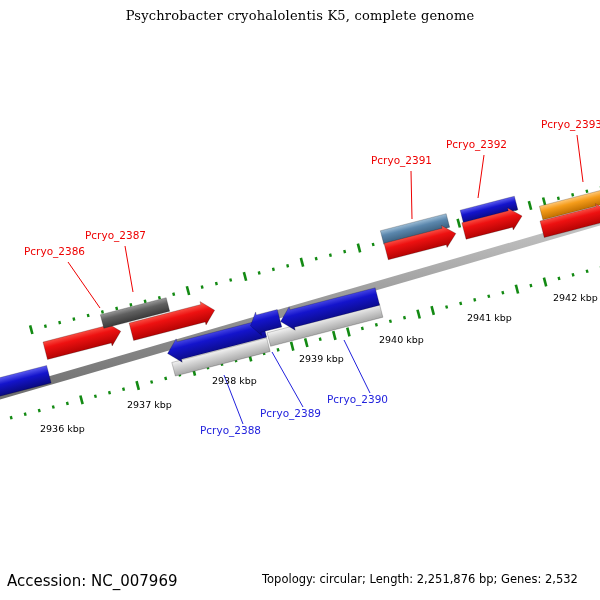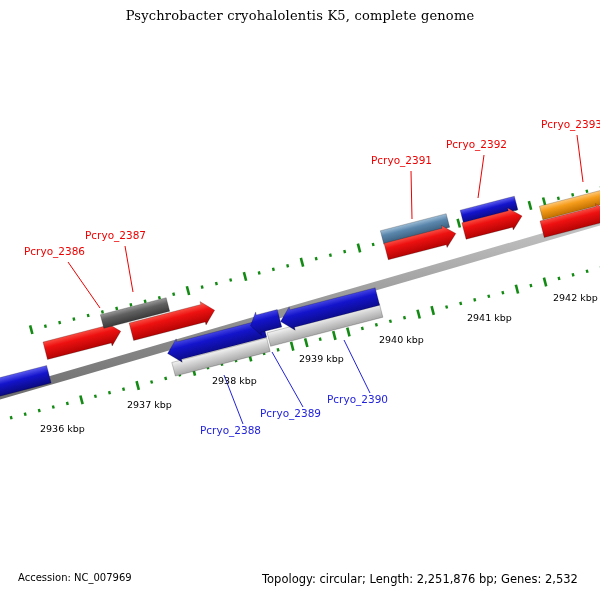--- a/index.html
+++ b/index.html
@@ -13,22 +13,22 @@
   #stage{position:absolute;left:0;top:0;width:600px;height:600px;}
   .title{
     position:absolute;left:0;top:8px;width:600px;
     text-align:center;
     font-family:"DejaVu Serif", serif;
     font-size:13px;
     color:#000;
     letter-spacing:.2px;
   }
   .footer-left{
-    position:absolute;left:18px;top:572px;
-    font-size:10px;color:#000;
+    position:absolute;left:7px;top:572px;
+    font-size:15px;color:#000;
   }
   .footer-right{
     position:absolute;left:262px;top:572px;
     font-size:11.5px;color:#000;
   }
   svg#map{position:absolute;left:0;top:0;width:600px;height:600px;}
   .lbl{
     font-size:10.5px;
     font-family:"DejaVu Sans", sans-serif;
   }

